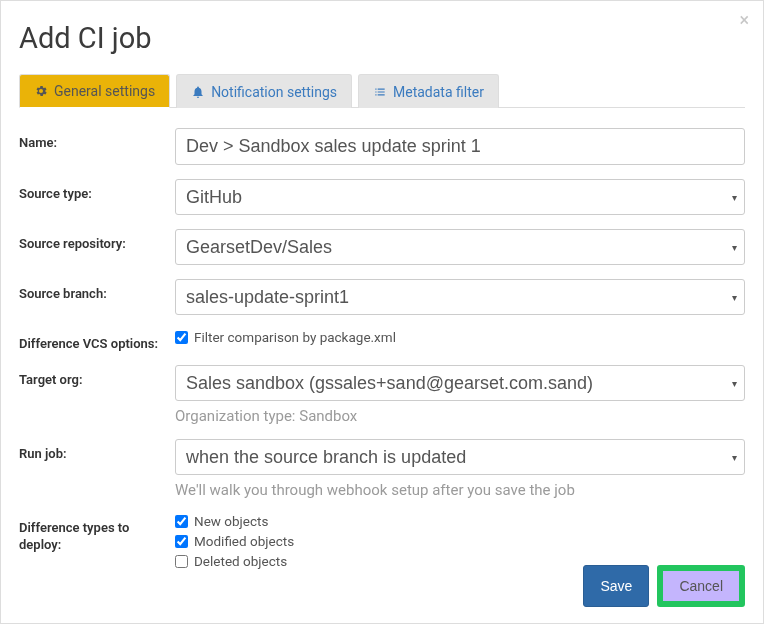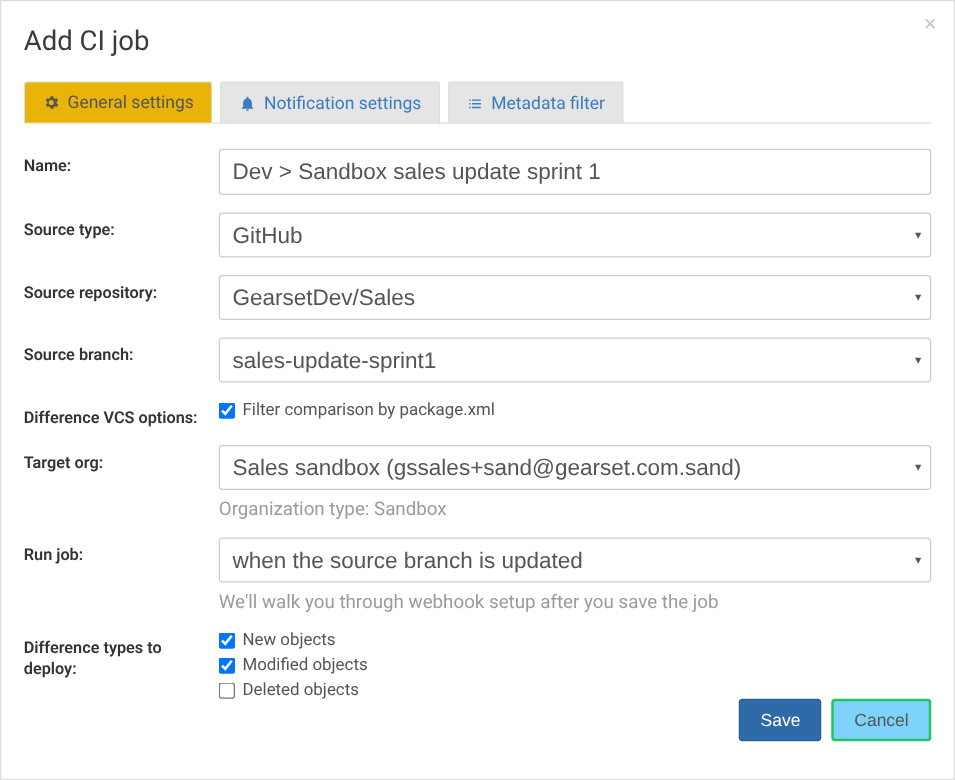--- a/index.html
+++ b/index.html
@@ -1,38 +1,38 @@
 <!DOCTYPE html>
 <html><head>
 <meta charset="utf-8">
 <style>
 *{box-sizing:border-box;margin:0;padding:0}
 body{font-family:-apple-system,BlinkMacSystemFont,"Segoe UI",Roboto,"Helvetica Neue",Arial,sans-serif;background:#fff;color:#333;font-size:14px}
 .modal{width:764px;height:624px;border:1px solid #ddd;background:#fff;position:relative;padding:16px 18px 18px;}
 .close-x{position:absolute;top:10px;right:14px;color:#c7c7c7;font-size:18px;cursor:pointer;line-height:1}
-.title{font-size:22px;font-weight:400;color:#3b3b3b;margin-bottom:18px;margin-top:4px}
+.title{font-size:29px;font-weight:400;color:#3b3b3b;margin-bottom:18px;margin-top:4px}
 .tabs{display:flex;gap:6px;border-bottom:1px solid #ddd;}
 .tab{display:flex;align-items:center;gap:6px;padding:8px 14px;border:1px solid #ddd;border-bottom:none;background:#e5e5e5;color:#3b7bbf;font-size:14px;cursor:pointer;position:relative;top:1px;border-radius:3px 3px 0 0}
 .tab.active{background:#eab308;color:#555;border-bottom:1px solid #fff}
 .tab .ico{display:inline-block}
 .form{padding-top:20px}
 .row{display:flex;align-items:flex-start;margin-bottom:14px}
 .row .lbl{width:156px;flex:0 0 156px;text-align:left;font-weight:600;color:#333;padding-right:10px;padding-top:7px;font-size:13px}
 .row .fld{flex:1}
 .ipt,.sel{width:100%;border:1px solid #ccc;border-radius:3px;padding:7px 10px;font-size:18px;color:#555;background:#fff}
 .sel{appearance:none;-webkit-appearance:none;background-image:none;position:relative}
 .sel-wrap{position:relative}
 .sel-wrap::after{content:"▾";position:absolute;right:8px;top:50%;transform:translateY(-50%);color:#555;font-size:10px;pointer-events:none}
 .help{font-size:15px;color:#9b9b9b;margin-top:6px}
 .chk-row{display:flex;align-items:center;gap:6px;font-size:13.5px;color:#555;margin-bottom:4px}
 .chk-row input{margin:0}
-.footer{position:absolute;bottom:30px;right:18px;display:flex;gap:8px}
+.footer{position:absolute;bottom:16px;right:18px;display:flex;gap:8px}
 .btn{padding:7px 16px;border-radius:3px;font-size:14px;cursor:pointer;border:1px solid transparent}
 .btn-primary{background:#2f6aa8;color:#fff;border-color:#2a5e94}
-.btn-default{background:#7dd3fc;color:#555;border:2px solid #22c55e}
+.btn-default{background:#c4b5fd;color:#555;border:6px solid #22c55e}
 svg{display:block}
 </style>
 </head>
 <body>
 
 <div class="modal">
   <span class="close-x">×</span>
   <h1 class="title">Add CI job</h1>
 
   <div class="tabs">

